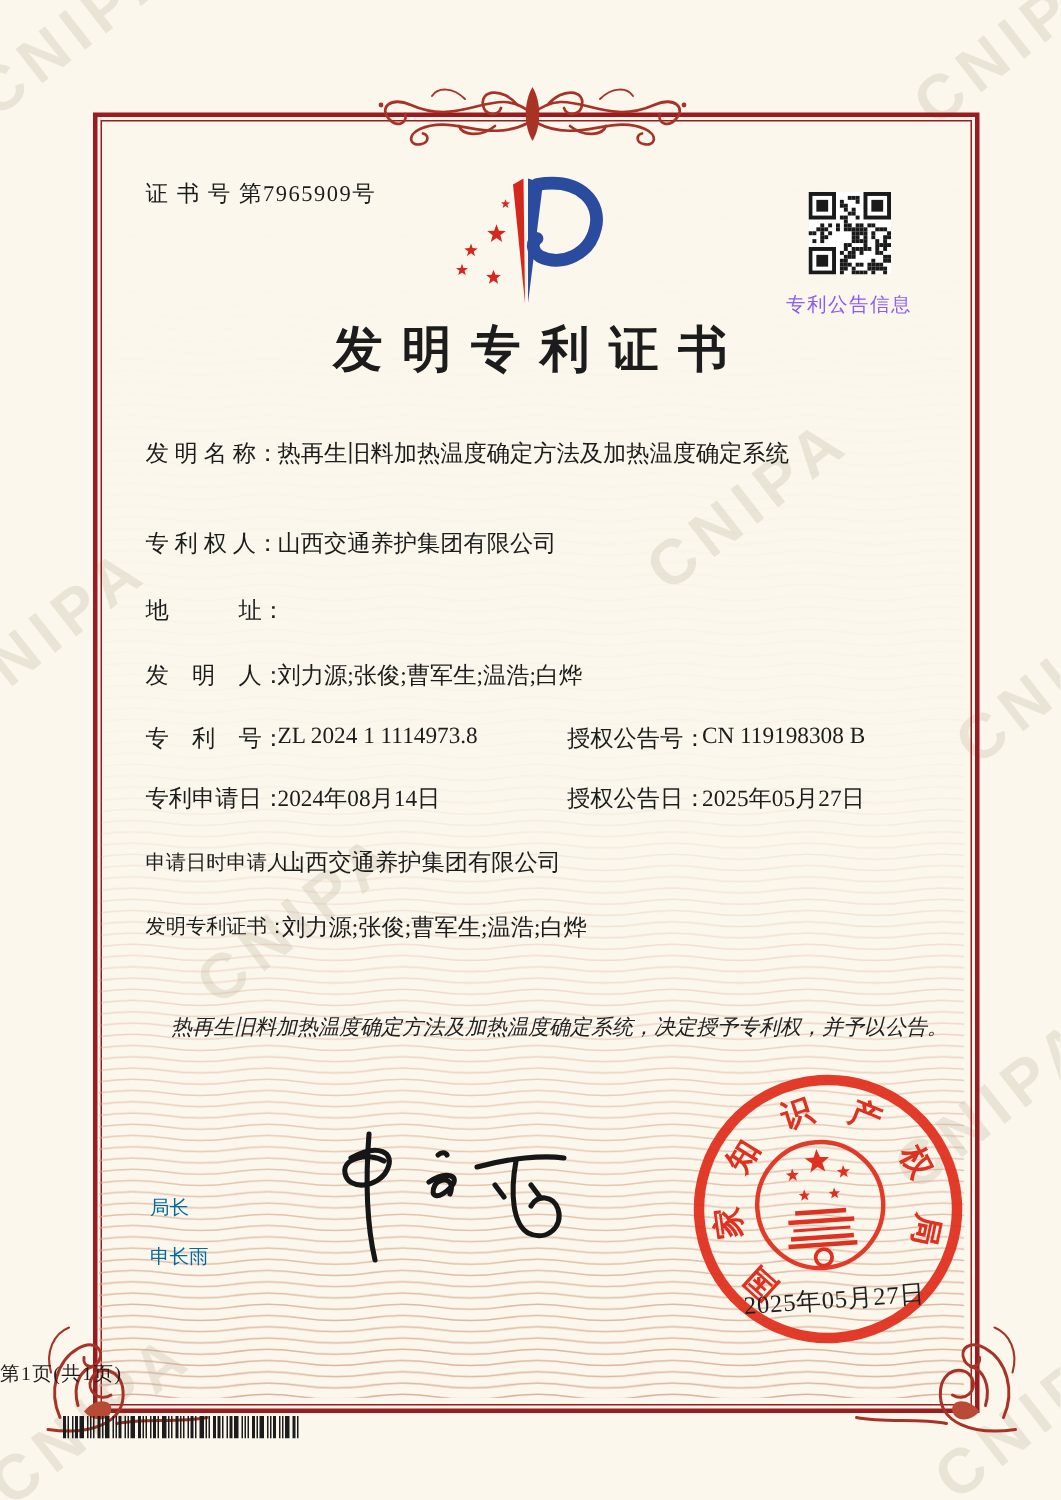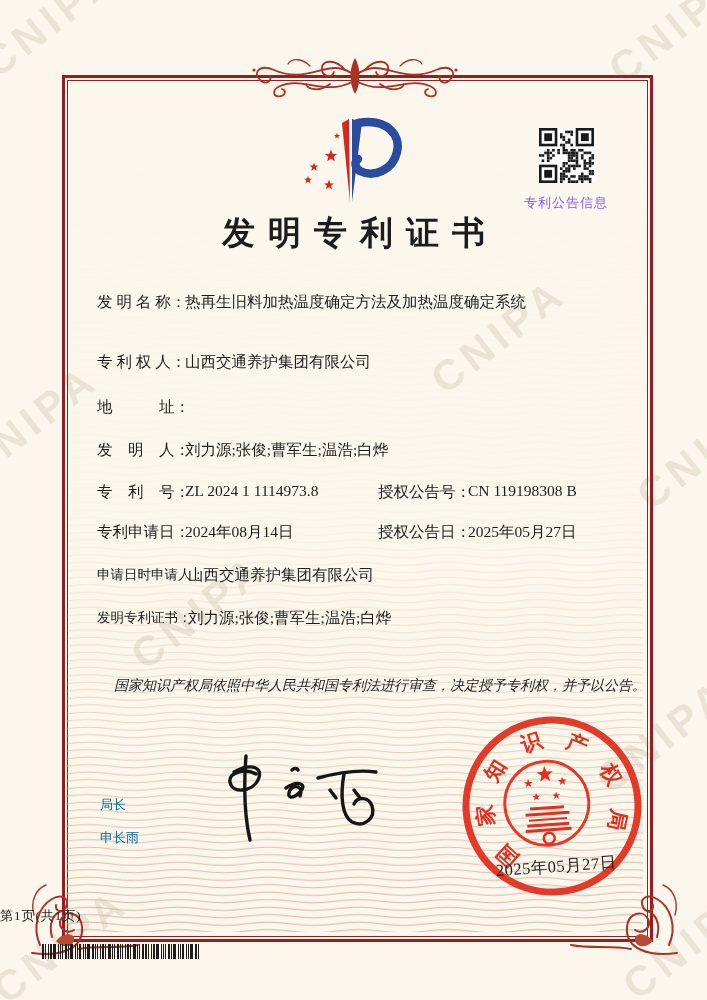--- a/index.html
+++ b/index.html
@@ -90,20 +90,21 @@
     <g fill="none" stroke="#a83226" stroke-width="2" stroke-linecap="round">
       <path d="M6,108 C34,112 58,104 56,82 C55,68 40,64 35,74 C31,82 40,90 48,85"></path>
       <path d="M14,100 C6,82 12,62 26,54 C36,48 44,54 40,62 C37,68 29,67 30,60"></path>
       <path d="M52,104 C72,100 92,104 112,100"></path>
       <path d="M26,92 C22,78 28,68 36,66"></path>
       <path d="M8,70 C4,56 10,44 20,40" stroke-width="1.4"></path>
     </g>
     <path d="M30,96 C38,86 50,88 48,96 C46,103 36,103 30,96 Z" fill="#b84a36"></path>
   </svg>
 
+  <div class="abs certno">证 书 号 第7965909号</div>
 
   <svg class="abs" style="left:298px;top:110px;" width="115" height="97" viewBox="0 0 115 97">
     <path d="M52,92 L44,13 L51,9 Z" fill="#d4281e"></path>
     <path d="M54,92 L54,9 L64,12 Z" fill="#2b4b9e"></path>
     <path d="M60,13 C90,8 103,26 99,42 C95,60 76,68 62,61 C57,58 56,52 60,49" fill="none" stroke="#2b4b9e" stroke-width="8.5" stroke-linecap="round"></path>
     <g fill="#d4281e">
         <path d="M39.0,22.8L39.8,24.9L42.0,25.0L40.3,26.4L40.9,28.6L39.0,27.3L37.1,28.6L37.7,26.4L36.0,25.0L38.2,24.9Z"></path>
         <path d="M33.0,39.5L34.6,43.8L39.2,44.0L35.6,46.8L36.8,51.3L33.0,48.7L29.2,51.3L30.4,46.8L26.8,44.0L31.4,43.8Z"></path>
         <path d="M16.0,52.4L17.1,55.4L20.4,55.6L17.8,57.6L18.7,60.7L16.0,58.9L13.3,60.7L14.2,57.6L11.6,55.6L14.9,55.4Z"></path>
         <path d="M10.0,65.8L11.0,68.6L14.0,68.7L11.7,70.5L12.5,73.4L10.0,71.8L7.5,73.4L8.3,70.5L6.0,68.7L9.0,68.6Z"></path>
@@ -267,21 +268,21 @@
   <div class="cell" style="left:185px;top:522px;">2024年08月14日</div>
   <div class="cell" style="left:378px;top:522px;">授权公告日：</div>
   <div class="cell" style="left:468px;top:522px;">2025年05月27日</div>
 
   <div class="cell-sm" style="left:97px;top:566px;">申请日时申请人：</div>
   <div class="cell" style="left:188px;top:565px;">山西交通养护集团有限公司</div>
 
   <div class="cell-sm" style="left:97px;top:609px;">发明专利证书：</div>
   <div class="cell" style="left:188px;top:608px;">刘力源;张俊;曹军生;温浩;白烨</div>
 
-  <div class="statement" style="top:673px;text-indent:26px;">国家知识产权局依照中华人民共和国专利法进行审查，决定授予专利权，并予以公告。</div>
+  <div class="statement" style="top:673px;text-indent:26px;">热再生旧料加热温度确定方法及加热温度确定系统，决定授予专利权，并予以公告。</div>
 
   <div class="abs sig-block">
     <div>局长</div>
     <div>申长雨</div>
   </div>
 
   <svg class="abs" style="left:200px;top:752px;" width="185" height="92" viewBox="0 0 185 92">
     <g fill="none" stroke="#161616" stroke-width="3.4" stroke-linecap="round">
       <path d="M34,20 C52,10 64,16 58,28 C52,40 32,42 30,30 C28,20 46,16 56,22"></path>
       <path d="M46,4 C44,30 44,62 50,88"></path>

